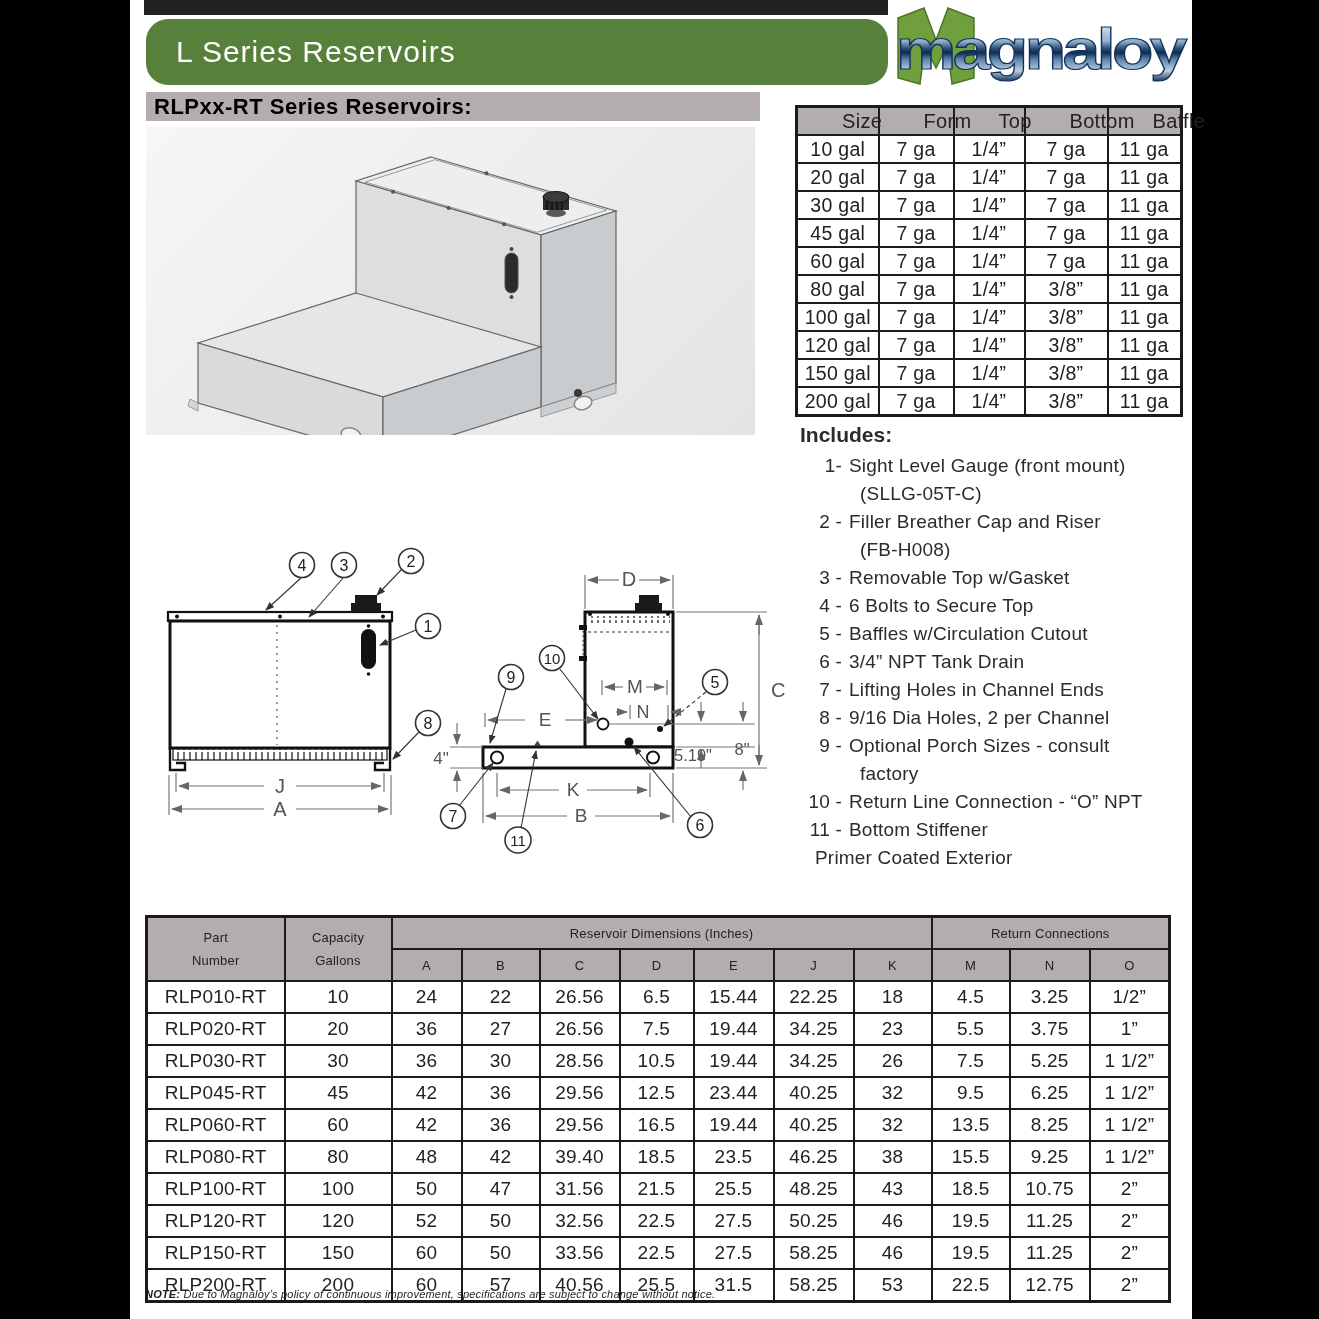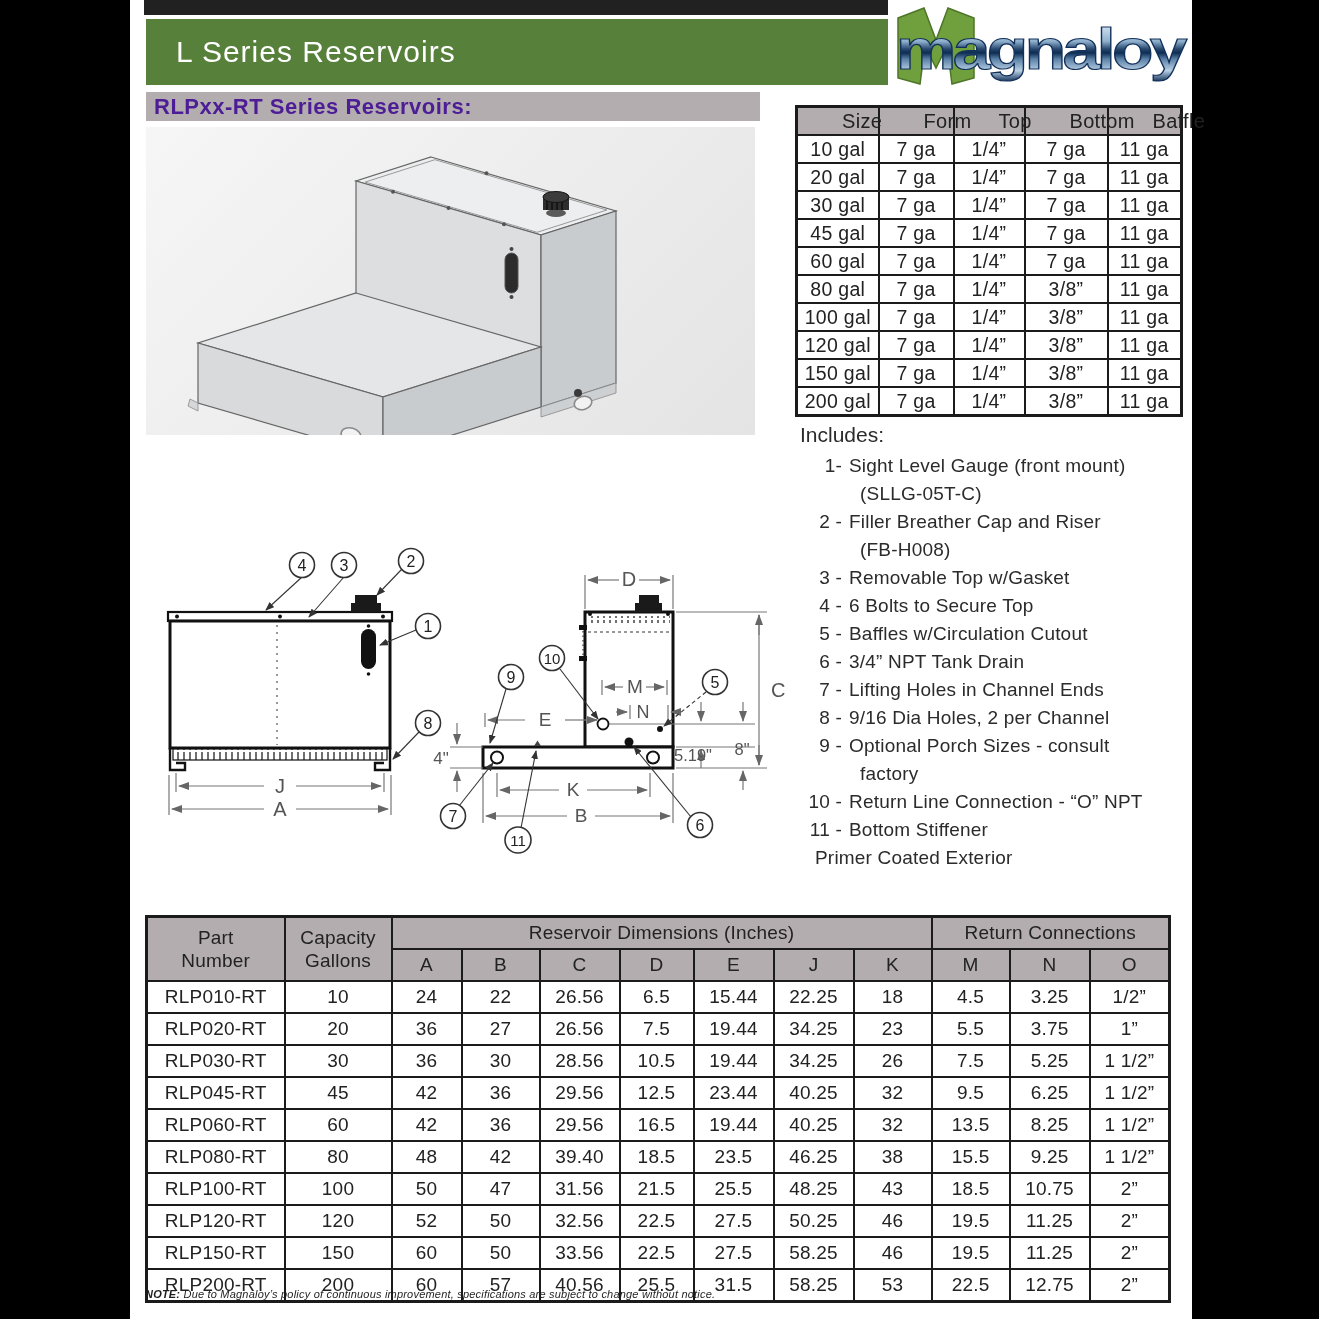--- a/index.html
+++ b/index.html
@@ -12,62 +12,62 @@
   .page {
     position:absolute; left:130px; top:0; width:1062px; height:1319px;
     background:#fff;
   }
   .abs { position:absolute; }
 
   
   .top-bar { left:14px; top:0; width:744px; height:15px; background:#212121; }
   .title-bar {
     left:16px; top:19px; width:742px; height:66px; background:#57803B;
-    display:flex; align-items:center; padding-left:30px; box-sizing:border-box;
+    display:flex; align-items:center; padding-left:30px; box-sizing:border-box;border-radius:22px;
   }
   .title-bar .t {
     color:#fff; font-size:30px; letter-spacing:1px; font-weight:normal;
   }
   .logo { left:758px; top:2px; width:302px; height:90px;text-decoration:underline; }
   .subtitle-bar {
     left:16px; top:92px; width:614px; height:29px; background:#b3adb0;
     display:flex; align-items:center; padding-left:8px; box-sizing:border-box;
   }
-  .subtitle-bar .t { color:#4c1d95; font-size:22px; font-weight:bold; letter-spacing:0.5px; }
+  .subtitle-bar .t { color:#000000; font-size:22px; font-weight:bold; letter-spacing:0.5px; }
 
   
   .iso-panel { left:16px; top:127px; width:609px; height:308px;
     background:linear-gradient(135deg,#f6f6f6 0%,#ececec 55%,#e4e4e4 100%); }
 
   
   .spectab-wrap { left:665px; top:105px; }
   table.spectab { border-collapse:collapse; table-layout:fixed; width:385px;
     color:#222; border:3px solid #1b1b1b; }
   table.spectab td { border:2px solid #1b1b1b; text-align:center; height:26px;
     padding:0; font-size:19.5px; letter-spacing:0.3px; }
   table.spectab tr.head td { background:#b3adb0; font-size:20px;padding-left:44px; }
 
   
   .includes { left:670px; top:423px; width:392px; color:#2b2b2b; }
-  .inc-head { font-size:21px; font-weight:normal; margin-bottom:5px; }
+  .inc-head { font-size:21px; font-weight:bold; margin-bottom:5px; }
   .inc-line { display:flex; line-height:28px; font-size:19px; letter-spacing:0.2px; }
   .inc-num { flex:0 0 42px; text-align:right; padding-right:7px; white-space:pre; }
   .inc-line.cont { padding-left:60px; }
   .inc-line.plain { padding-left:15px; }
 
   
   .dims-svg { left:15px; top:535px; width:655px; height:350px; }
 
   
   .dimtab-wrap { left:15px; top:915px; }
   table.dimtab { border-collapse:collapse; table-layout:fixed; width:1023px;
     color:#222; border:3px solid #1b1b1b; }
   table.dimtab td { border:2px solid #1b1b1b; text-align:center; padding:0;
     font-size:19px; height:30px; letter-spacing:0.2px; }
-  table.dimtab tr.ghead td, table.dimtab tr.shead td { background:#b3adb0; font-size:19px; }
+  table.dimtab tr.ghead td, table.dimtab tr.shead td { background:#b3adb0; font-size:13px; }
   table.dimtab td.twol { line-height:23px; }
 
   
   .note { left:15px; top:1288px; width:1035px; font-size:11px; color:#1e1e1e;
     font-style:italic; letter-spacing:0.2px; }
   .note b { font-style:italic; }
 
   svg text { font-family:"Liberation Sans", sans-serif; }
 </style>
 </head>

